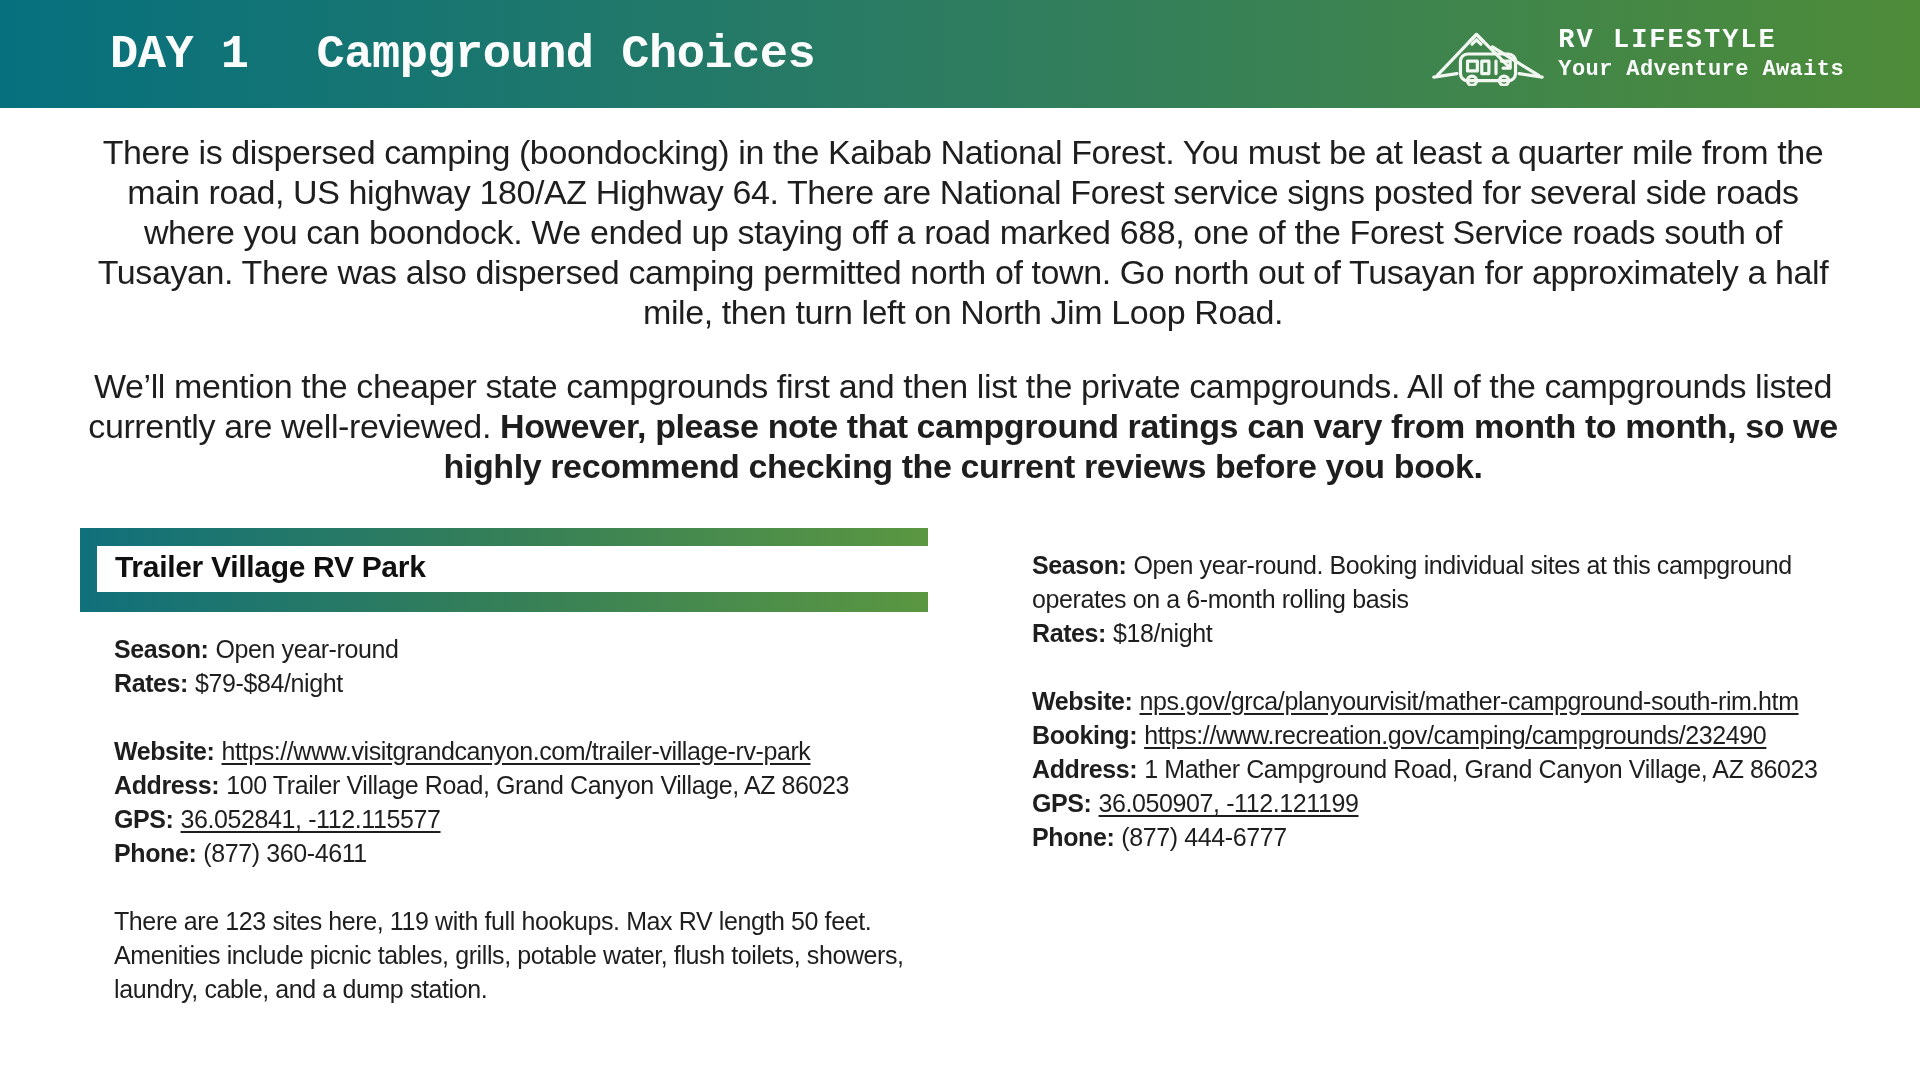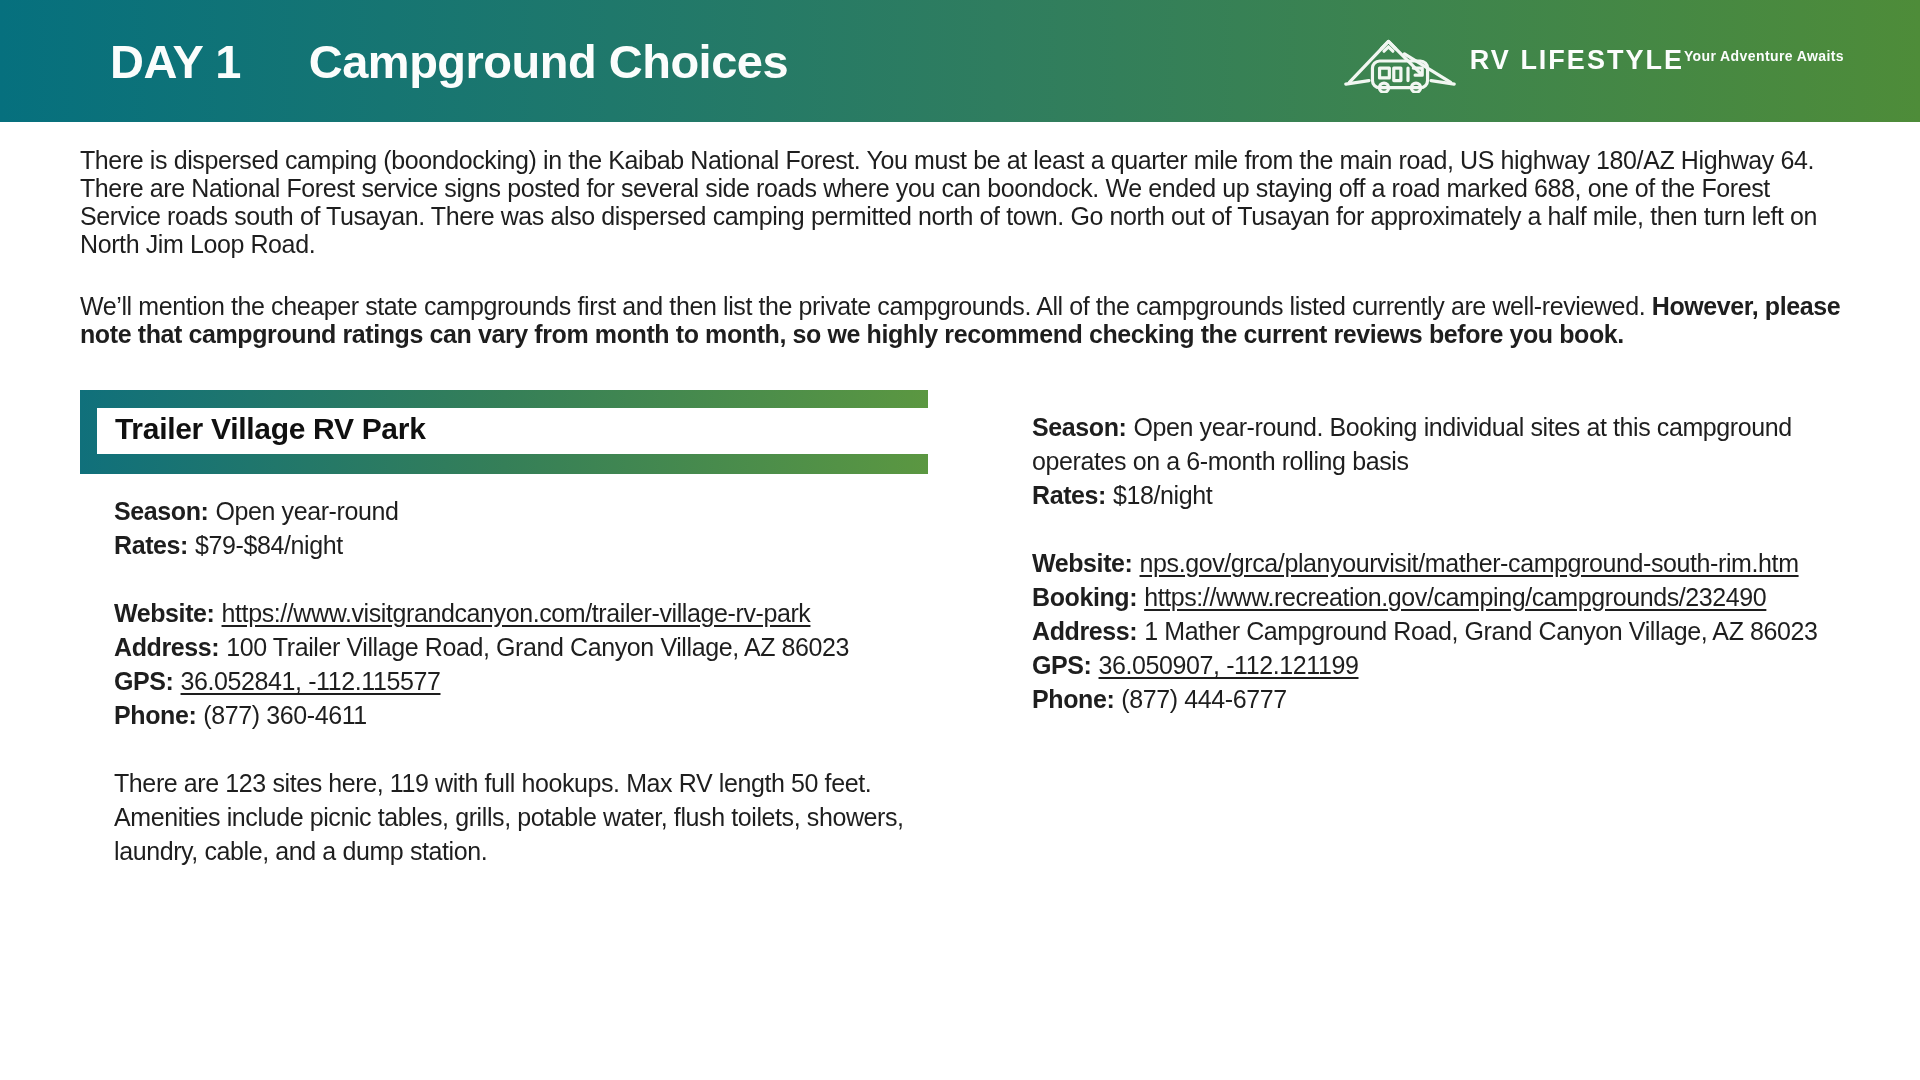--- a/index.html
+++ b/index.html
@@ -1,38 +1,39 @@
 <!DOCTYPE html>
 <html><head>
 <meta charset="utf-8">
 <style>
   * { margin:0; padding:0; box-sizing:border-box; }
   html,body { width:1920px; height:1080px; background:#ffffff; overflow:hidden;
               font-family:"Liberation Sans","DejaVu Sans",sans-serif; color:#1e1e1e; }
 
   
   .header {
-    height:122px; width:100%;
+    height:108px; width:100%;
     background:linear-gradient(90deg,#06707e 0%,#2f7d5f 52%,#4e8c39 100%);
     display:flex; align-items:center;
     padding:0 76px 0 110px;
+    font-family:Liberation Mono, monospace;
   }
   .header-titles { display:flex; align-items:baseline; gap:68px; }
   .header-day, .header-title {
     color:#fbfdfc; font-weight:700; font-size:47px; letter-spacing:-0.5px;
   }
   .logo { margin-left:auto; display:flex; align-items:center; gap:14px; }
   .logo-icon svg { display:block; }
-  .logo-text { color:#fbfdfc; display:flex; flex-direction:row; }
+  .logo-text { color:#fbfdfc; display:flex; flex-direction:column; }
   .logo-brand { font-size:27px; font-weight:700; letter-spacing:2px; line-height:1.1; }
-  .logo-tagline { font-size:14px; font-weight:700; letter-spacing:0.4px; margin-top:2px; }
+  .logo-tagline { font-size:22px; font-weight:700; letter-spacing:0.4px; margin-top:2px; }
 
   
   .main { padding:0 74px 0 80px; }
-  .para { font-size:25px; line-height:28px; letter-spacing:-0.4px; }
+  .para { font-size:34px; line-height:40px; letter-spacing:-0.4px;text-align:center; }
   .para-1 { margin-top:24px; }
   .para-2 { margin-top:34px; }
   .para b { font-weight:700; }
 
   
   .cards { display:flex; gap:70px; margin-top:42px; }
   .card { width:849px; }
   .card-banner {
     background:linear-gradient(90deg,#10707b 0%,#357f58 50%,#5b9741 100%);
     padding:18px 0 20px 17px;

